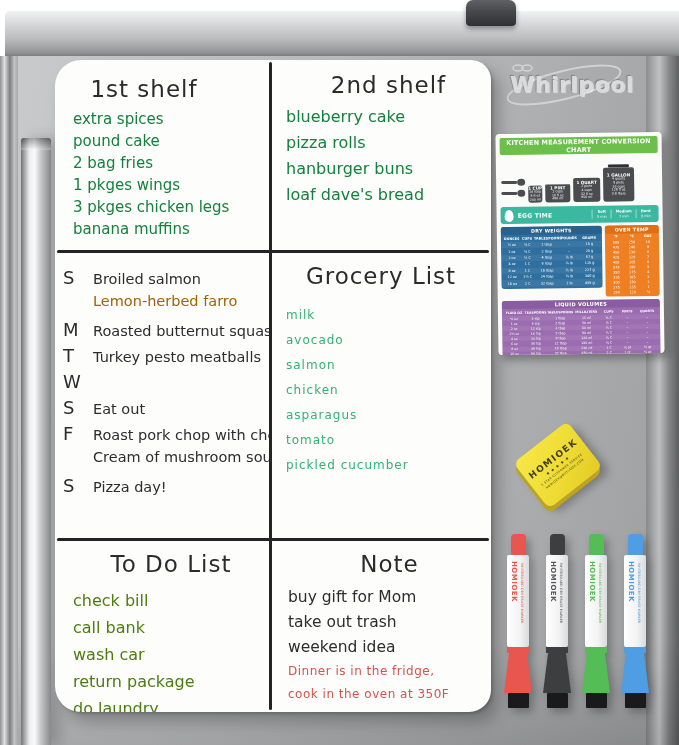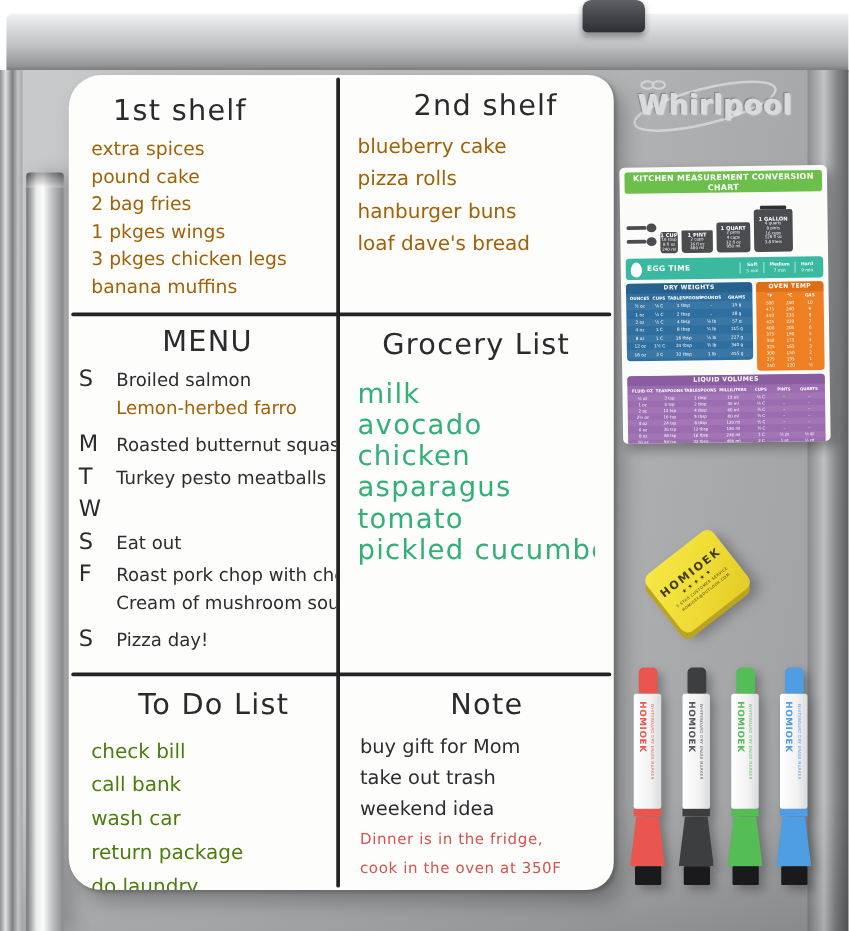--- a/index.html
+++ b/index.html
@@ -54,21 +54,21 @@
   .shelf-list{margin-top:6px;font-size:15px;line-height:22px;}
   .s-shelf1 .sec-title{margin-right:18px;}
 
   .s-menu{left:0;top:193px;width:214px;height:285px;padding:8px 0 0 8px;}
   .menu-rows{margin-top:6px;}
   .menu-row{display:flex;align-items:baseline;height:26px;}
   .menu-day{width:30px;font-size:18px;color:#2b2b2d;flex:0 0 30px;}
   .menu-text{font-size:14.5px;white-space:nowrap;}
 
   .s-grocery{left:217px;top:193px;width:204px;height:285px;padding:10px 0 0 14px;}
-  .grocery-list{margin-top:14px;font-size:22px;line-height:25px;letter-spacing:1px;}
+  .grocery-list{margin-top:14px;font-size:12px;line-height:25px;letter-spacing:1px;}
 
   .s-todo{left:0;top:481px;width:214px;height:171px;padding:10px 0 0 18px;}
   .todo-list{margin-top:10px;font-size:16px;line-height:27px;}
 
   .s-note{left:217px;top:481px;width:219px;height:171px;padding:10px 0 0 16px;}
   .note-list{margin-top:8px;font-size:15.5px;line-height:25px;}
   .note-red{margin-top:0;font-size:12px;line-height:23px;letter-spacing:0.5px;}
 
   
   .magnet{position:absolute;left:497px;top:133px;width:166px;height:221px;background:#fbfbfa;
@@ -150,21 +150,21 @@
     filter:drop-shadow(4px 4px 4px rgba(0,0,0,0.28));}
   .mk-cap{width:15px;height:21px;border-radius:4px 4px 2px 2px;}
   .mk-barrel{width:22px;height:92px;background:linear-gradient(90deg,#ffffff 0%,#f2f2f3 60%,#d9dadb 100%);
     border-radius:2px;position:relative;overflow:hidden;}
   .mk-brand{position:absolute;left:3px;top:6px;writing-mode:vertical-rl;font-size:7px;font-weight:bold;letter-spacing:0.5px;}
   .mk-sub{position:absolute;left:13px;top:8px;writing-mode:vertical-rl;font-size:3.2px;letter-spacing:0.2px;}
   .mk-ring{width:22px;height:6px;}
   .mk-grip{width:28px;height:40px;clip-path:polygon(18% 0,82% 0,100% 100%,0 100%);}
   .mk-felt{width:21px;height:15px;background:#1a1a1c;border-radius:1px;}
 
-  .hw-blue{color:#a16207;}
+  .hw-blue{color:#15803d;}
 </style>
 </head>
 <body>
 
 <div id="scene">
 
   <div class="top-panel"></div>
   <div class="hinge"></div>
   <div class="door"></div>
   <div class="door-vignette"></div>
@@ -204,21 +204,20 @@
       <div class="sec-title">2nd shelf</div>
       <ul class="list shelf-list hw-blue" style="font-size:16px;line-height:26px;">
           <li>blueberry cake</li>
           <li>pizza rolls</li>
           <li>hanburger buns</li>
           <li>loaf dave's bread</li>
         </ul>
     </div>
 
     <div class="sec s-menu">
-      <div class="sec-title">MENU</div>
       <div class="menu-rows">
           <div class="menu-row">
           <span class="menu-day">S</span>
           <span class="menu-text" style="color: rgb(45, 45, 47);">Broiled salmon</span>
         </div>
           <div class="menu-row">
           <span class="menu-day"></span>
           <span class="menu-text" style="color: #a16207;">Lemon-herbed farro</span>
         </div>
           <div class="menu-row">
@@ -250,20 +249,21 @@
           <span class="menu-text" style="color: rgb(45, 45, 47);">Pizza day!</span>
         </div>
         </div>
     </div>
 
     <div class="sec s-grocery">
       <div class="sec-title">Grocery List</div>
       <ul class="list grocery-list" style="color:#33b077;">
           <li>milk</li>
           <li>avocado</li>
+          <li>salmon</li>
           <li>chicken</li>
           <li>asparagus</li>
           <li>tomato</li>
           <li>pickled cucumber</li>
         </ul>
     </div>
 
     <div class="sec s-todo">
       <div class="sec-title">To Do List</div>
       <ul class="list todo-list" style="color:#4d7c0f;">

